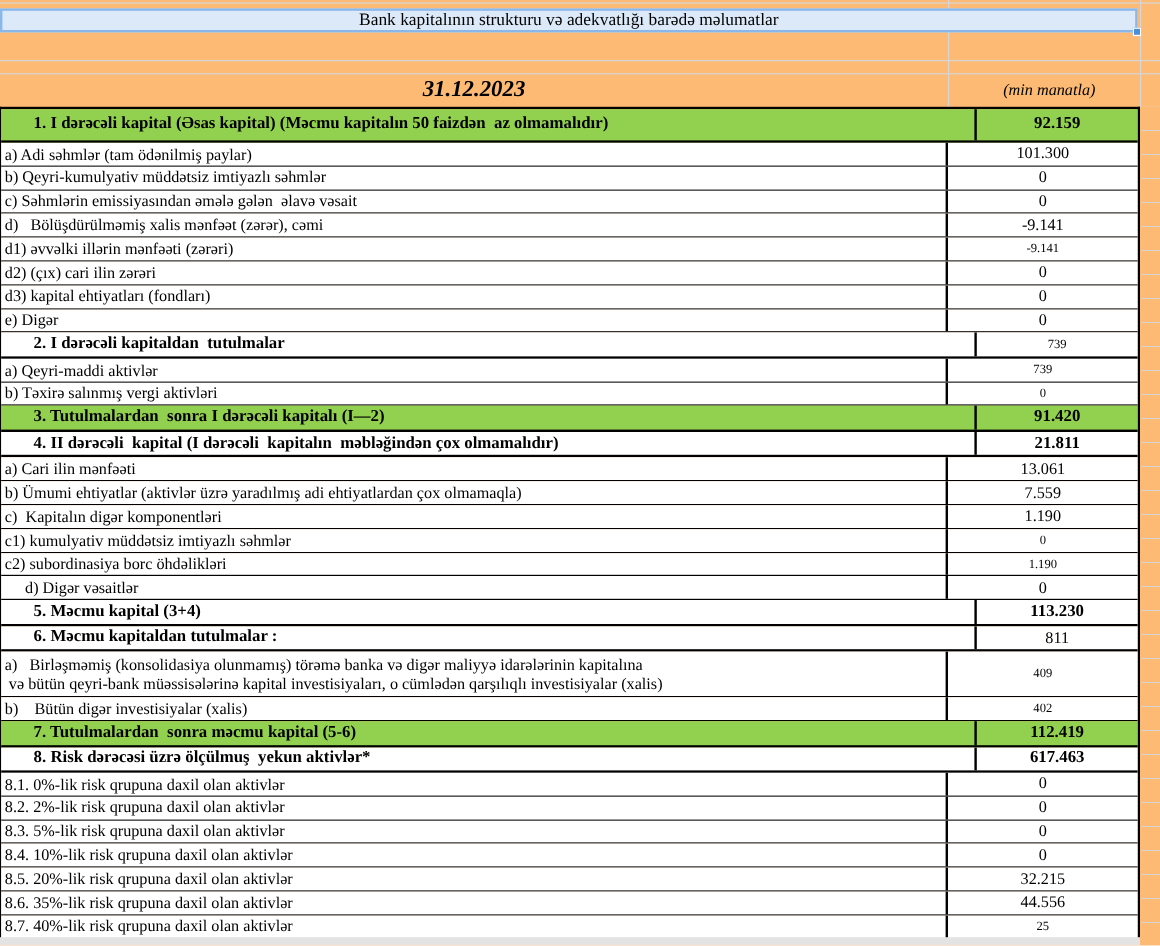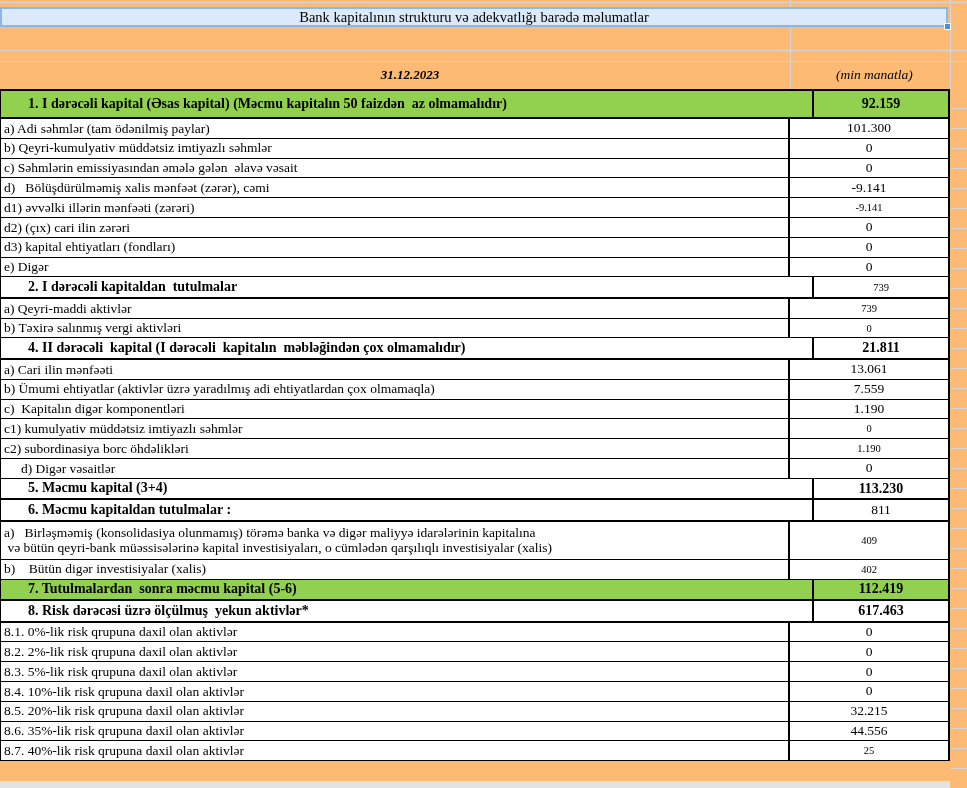--- a/index.html
+++ b/index.html
@@ -30,21 +30,21 @@
     font-size:14.5px;
   }
   .sel-handle{
     position:absolute;left:944px;top:23px;width:7px;height:7px;
     background:var(--handle);border:1px solid #fff;box-sizing:border-box;
   }
   
   .date-cell{
     position:absolute;left:0;top:62px;width:790px;height:26px;
     display:flex;align-items:center;justify-content:center;
-    font-weight:bold;font-style:italic;font-size:13px;padding-left:15px;
+    font-weight:bold;font-style:italic;font-size:19px;
   }
   .unit-cell{
     position:absolute;left:790px;top:62px;width:157px;height:26px;
     display:flex;align-items:center;justify-content:flex-start;
     font-style:italic;font-size:13.5px;padding-left:46px;
   }
   
   .capital-table{
     position:absolute;left:0;top:89px;width:950px;
     border-top:2px solid var(--ink);border-left:1px solid var(--ink);border-right:2px solid var(--ink);
@@ -132,20 +132,24 @@
         <div class="cell value vs">739</div>
       </div>
       <div class="row ">
         <div class="cell label">a) Qeyri-maddi aktivlər</div>
         <div class="cell value vs">739</div>
       </div>
       <div class="row ">
         <div class="cell label">b) Təxirə salınmış vergi aktivləri</div>
         <div class="cell value vs">0</div>
       </div>
+      <div class="row g">
+        <div class="cell label">3. Tutulmalardan  sonra I dərəcəli kapitalı (I—2)</div>
+        <div class="cell value vb">91.420</div>
+      </div>
       <div class="row s">
         <div class="cell label">4. II dərəcəli  kapital (I dərəcəli  kapitalın  məbləğindən çox olmamalıdır)</div>
         <div class="cell value vb">21.811</div>
       </div>
       <div class="row ">
         <div class="cell label">a) Cari ilin mənfəəti</div>
         <div class="cell value">13.061</div>
       </div>
       <div class="row ">
         <div class="cell label">b) Ümumi ehtiyatlar (aktivlər üzrə yaradılmış adi ehtiyatlardan çox olmamaqla)</div>

